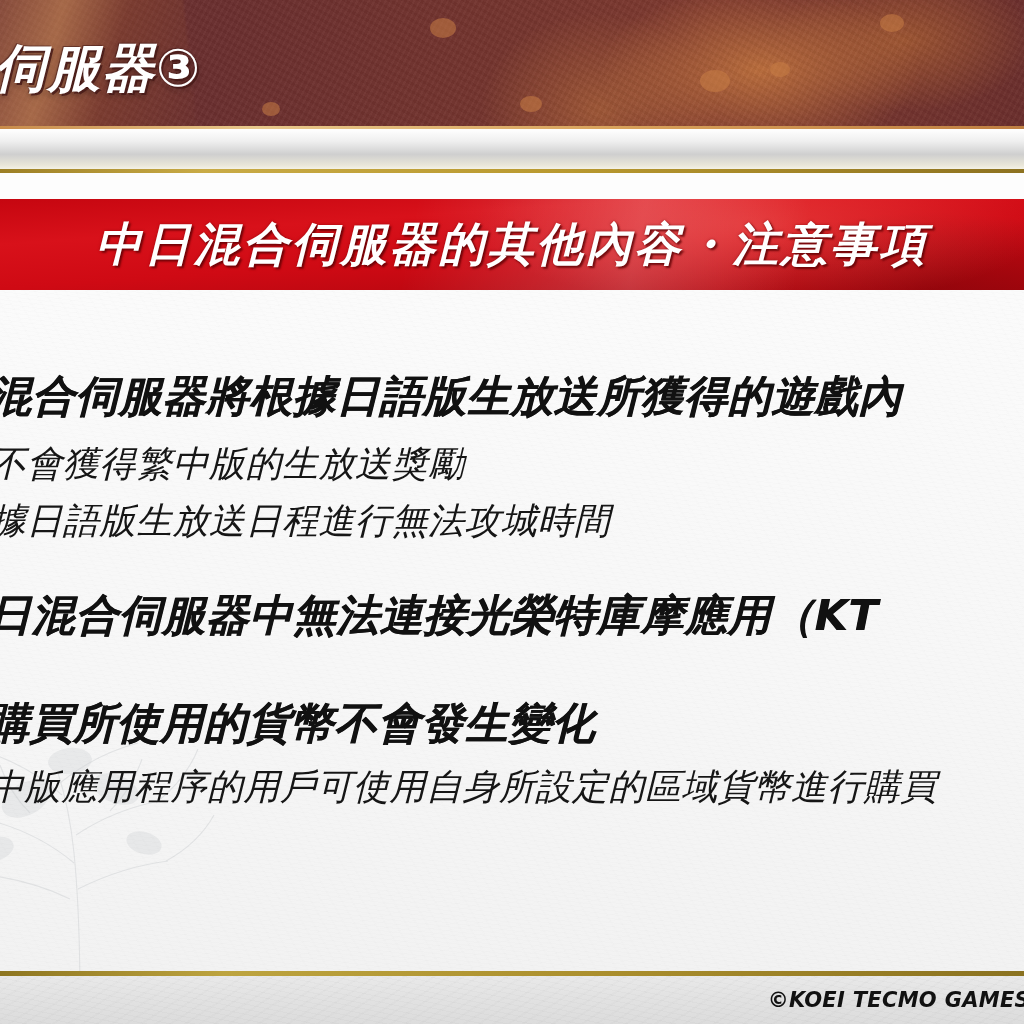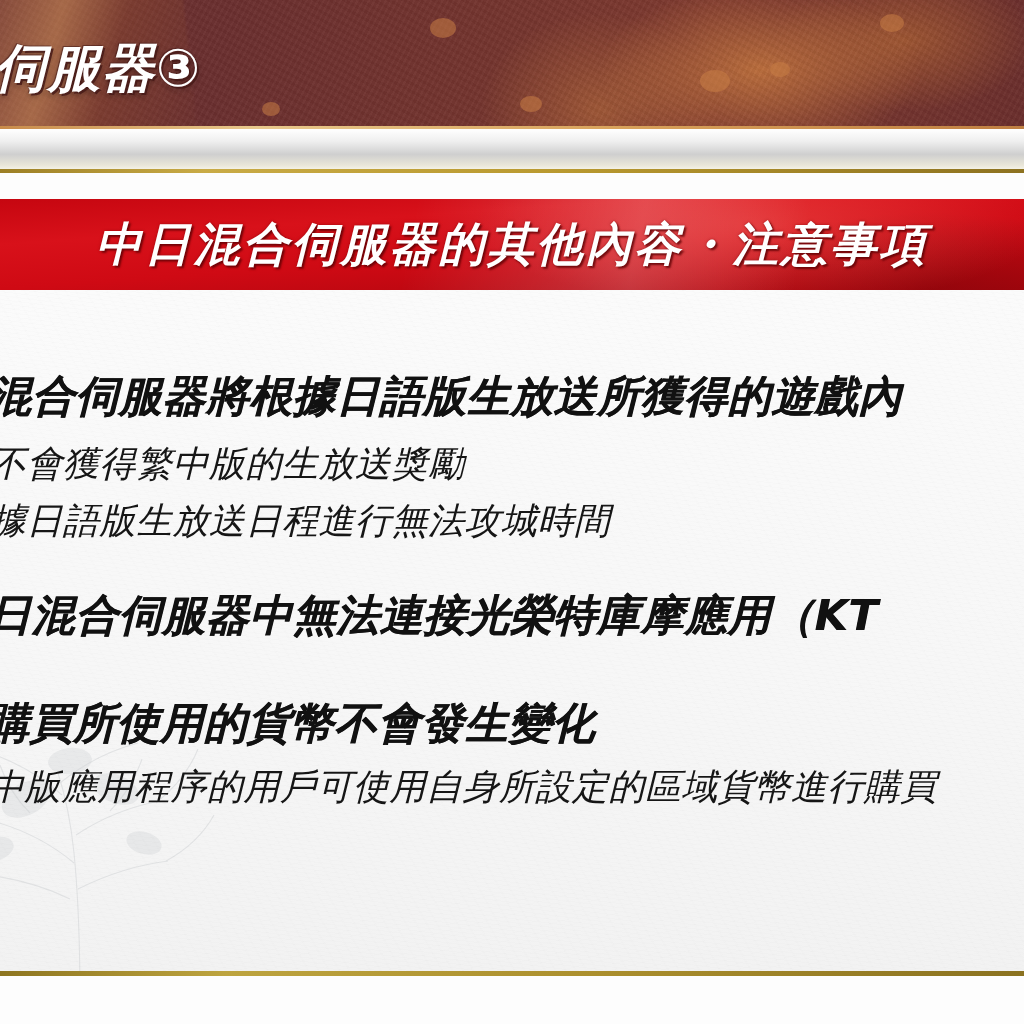--- a/index.html
+++ b/index.html
@@ -167,14 +167,18 @@
       <div class="ln big" style="position:absolute;top:78px;left:-12px;">混合伺服器將根據日語版生放送所獲得的遊戲內</div>
       <div class="ln sub" style="position:absolute;top:150px;left:-10px;">不會獲得繁中版的生放送獎勵</div>
       <div class="ln sub" style="position:absolute;top:207px;left:-10px;">據日語版生放送日程進行無法攻城時間</div>
       <div class="ln big" style="position:absolute;top:297px;left:-12px;">日混合伺服器中無法連接光榮特庫摩應用（KT</div>
       <div class="ln big" style="position:absolute;top:405px;left:-14px;">購買所使用的貨幣不會發生變化</div>
       <div class="ln sub" style="position:absolute;top:473px;left:-12px;">中版應用程序的用戶可使用自身所設定的區域貨幣進行購買</div>
     </div>
   </div>
 
   <div class="foot-gold"></div>
+  <div class="footer">
+    <div class="footer-tex"></div>
+    <div class="copyright">©KOEI TECMO GAMES</div>
+  </div>
 
 </div>
 
 </body></html>

